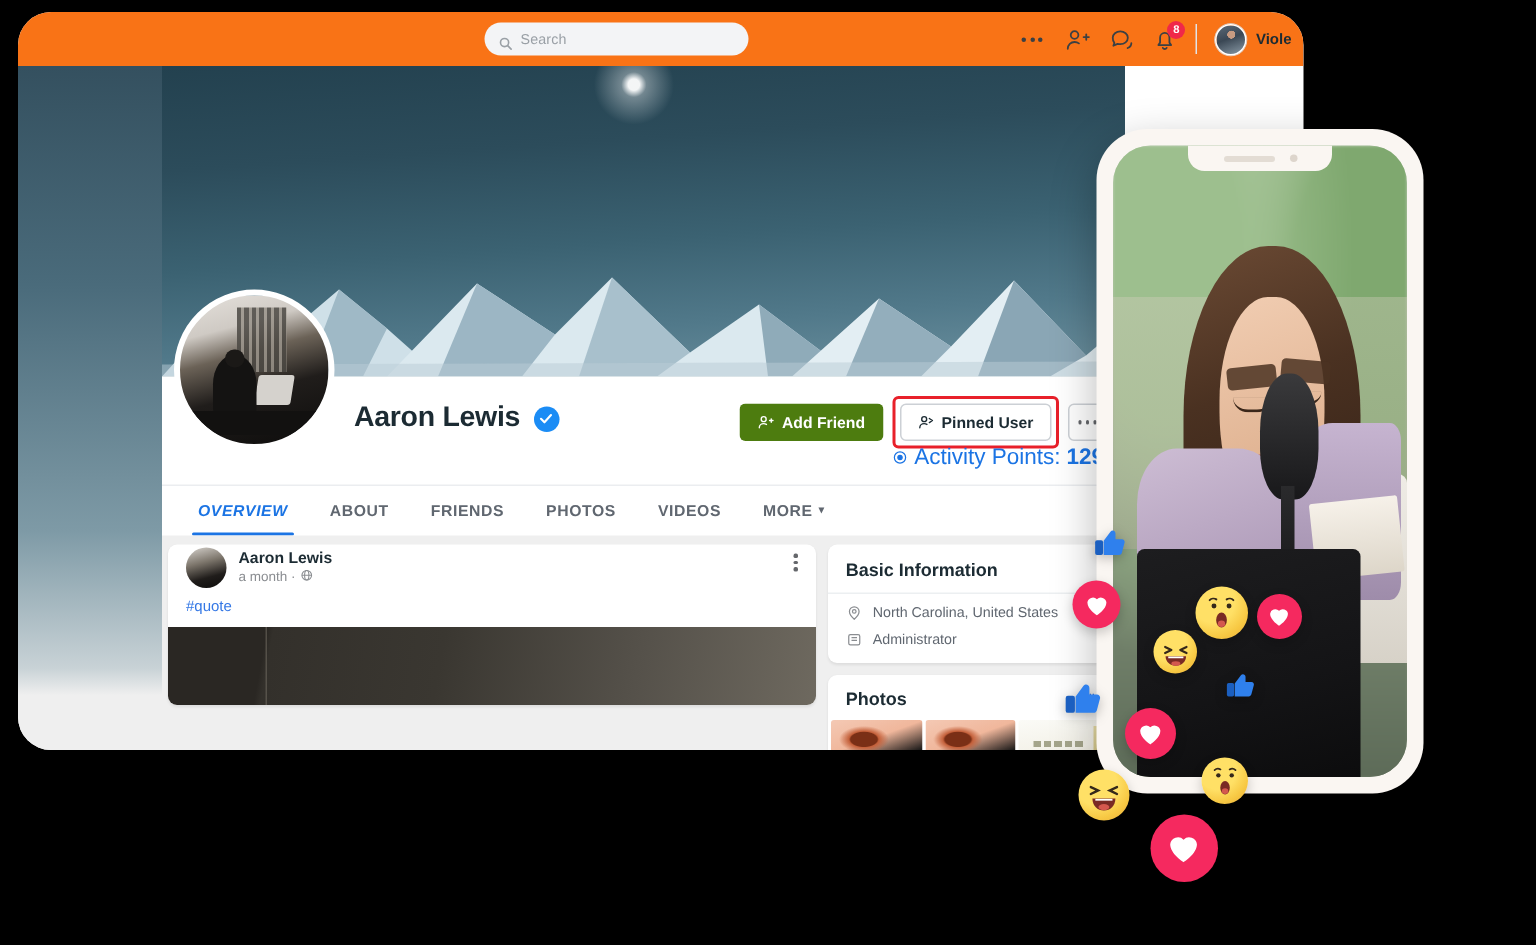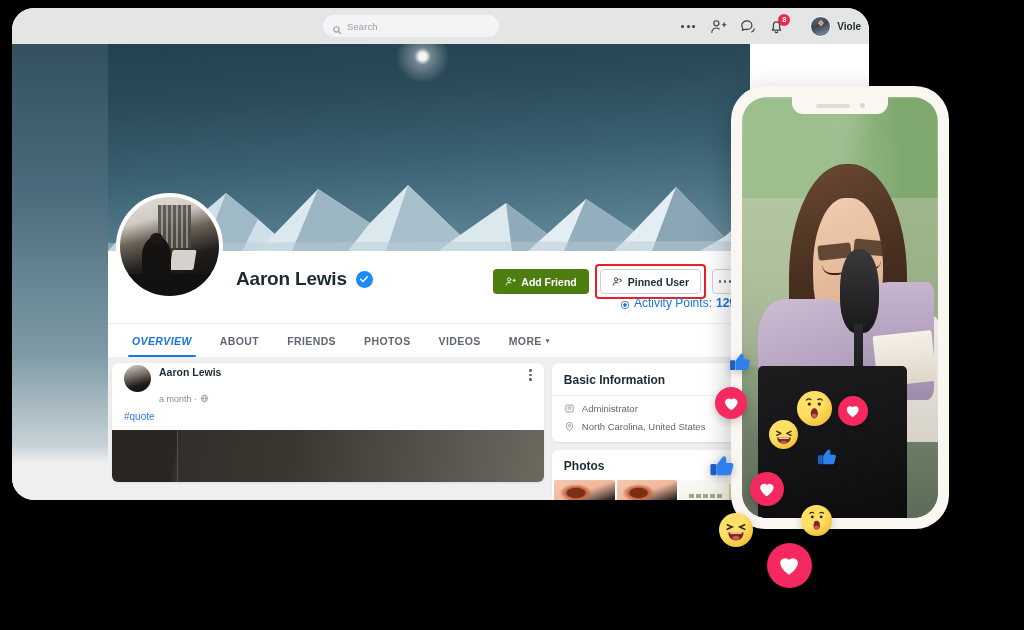--- a/index.html
+++ b/index.html
@@ -14,21 +14,21 @@
 
   
   .browser {
     position: absolute; left: 12px; top: 8px;
     width: 857px; height: 492px;
     background: #ffffff;
     border-radius: 22px;
     overflow: hidden;
   }
   .browser-header {
-    position: relative; height: 36px; background: #e5e5e5;
+    position: relative; height: 36px; background: #f97316;
     display: flex; align-items: center;
   }
   .search-pill {
     position: absolute; left: 311px; top: 7px;
     width: 176px; height: 22px;
     background: #f3f4f6; border-radius: 11px;
     display: flex; align-items: center; gap: 5px;
     padding: 0 9px;
   }
   .search-pill .sicon { width: 10px; height: 10px; flex: none; }
@@ -138,22 +138,22 @@
   .follow-wrap { padding: 3px; border: 2px solid #e8202a; border-radius: 4px; line-height: 0; }
   .btn-dots {
     width: 26px; height: 25px; border: 1px solid #ccd0d5; border-radius: 4px;
     background: #fff; display: flex; align-items: center; justify-content: center; gap: 2.5px;
     cursor: pointer;
   }
   .btn-dots i { width: 2.5px; height: 2.5px; border-radius: 50%; background: #65676b; display:block; }
 
   .activity-row {
     position: absolute; right: 14px; top: 45px;
-    display: flex; align-items: flex-end; gap: 4px;
-    font-size: 12px; color: #1b74e4;
+    display: flex; align-items: center; gap: 4px;
+    font-size: 15px; color: #1b74e4;
   }
   .activity-row svg { width: 10px; height: 10px; }
   .activity-row .pts { font-weight: bold; }
 
   
   .tabs {
     position: relative; height: 34px; background: #fff;
     border-top: 1px solid #ebedf0;
     display: flex; align-items: stretch; padding-left: 10px; gap: 0;
   }
@@ -185,21 +185,21 @@
     padding: 8px 12px 3px; font-size: 9.5px; color: #65676b;
   }
   .pinned svg { width: 10px; height: 10px; }
   .post-head { display: flex; align-items: flex-start; padding: 2px 12px 0; position: relative; }
   .post-avatar {
     width: 27px; height: 27px; border-radius: 50%; flex: none;
     background: linear-gradient(165deg,#d8d4cf 0%,#7c756b 38%,#201d1b 70%,#0c0b0a 100%);
   }
   .post-meta { margin-left: 8px; padding-top: 1px; }
   .post-author { font-size: 10.5px; font-weight: bold; color: #1c2b33; }
-  .post-time { font-size: 9px; color: #8a8d91; display: flex; align-items: flex-start; gap: 3px; margin-top: 16px; }
+  .post-time { font-size: 9px; color: #8a8d91; display: flex; align-items: flex-start; gap: 3px; margin-top: 1px; }
   .post-time svg { width: 9px; height: 9px; }
   .post-menu {
     position: absolute; right: 12px; top: 6px;
     display: flex; flex-direction: column; gap: 2px; cursor: pointer;
   }
   .post-menu i { width: 2.5px; height: 2.5px; border-radius: 50%; background: #65676b; display:block; }
   .post-tag { padding: 7px 12px 8px; font-size: 10px; color: #3578e5; cursor: pointer; }
   .post-img {
     height: 52px; width: 100%;
     background: linear-gradient(100deg,#2a2723 0%,#2a2723 15%,#33302b 16%,#3a3731 42%,#55514a 72%,#6e695f 100%);
@@ -545,32 +545,32 @@
           <div class="post-img"></div>
         </div>
       </div>
 
       <div class="col-side">
 
         <div class="card">
           <div class="side-card-head">Basic Information</div>
           <div class="side-row">
             <svg viewBox="0 0 24 24" fill="none" stroke="#8a8d91" stroke-width="1.8">
+              <path d="M12 21.5s7-6.2 7-11.2a7 7 0 1 0-14 0c0 5 7 11.2 7 11.2z"></path>
+                <circle cx="12" cy="10" r="2.6"></circle>
+            </svg>
+            <span>North Carolina, United States</span>
+          </div>
+          <div class="side-row">
+            <svg viewBox="0 0 24 24" fill="none" stroke="#8a8d91" stroke-width="1.8">
               <rect x="4" y="4.5" width="16" height="15" rx="2.4"></rect>
                 <line x1="8" y1="9" x2="16" y2="9"></line>
               <line x1="8" y1="13" x2="16" y2="13"></line>
             </svg>
             <span>Administrator</span>
-          </div>
-          <div class="side-row">
-            <svg viewBox="0 0 24 24" fill="none" stroke="#8a8d91" stroke-width="1.8">
-              <path d="M12 21.5s7-6.2 7-11.2a7 7 0 1 0-14 0c0 5 7 11.2 7 11.2z"></path>
-                <circle cx="12" cy="10" r="2.6"></circle>
-            </svg>
-            <span>North Carolina, United States</span>
           </div>
         </div>
 
         <div class="card photos-card">
           <div class="photos-head">
             <span class="photos-title">Photos</span>
             <span class="photos-all">All</span>
           </div>
           <div class="photos-grid">
             <span class="thumb t1"></span>

